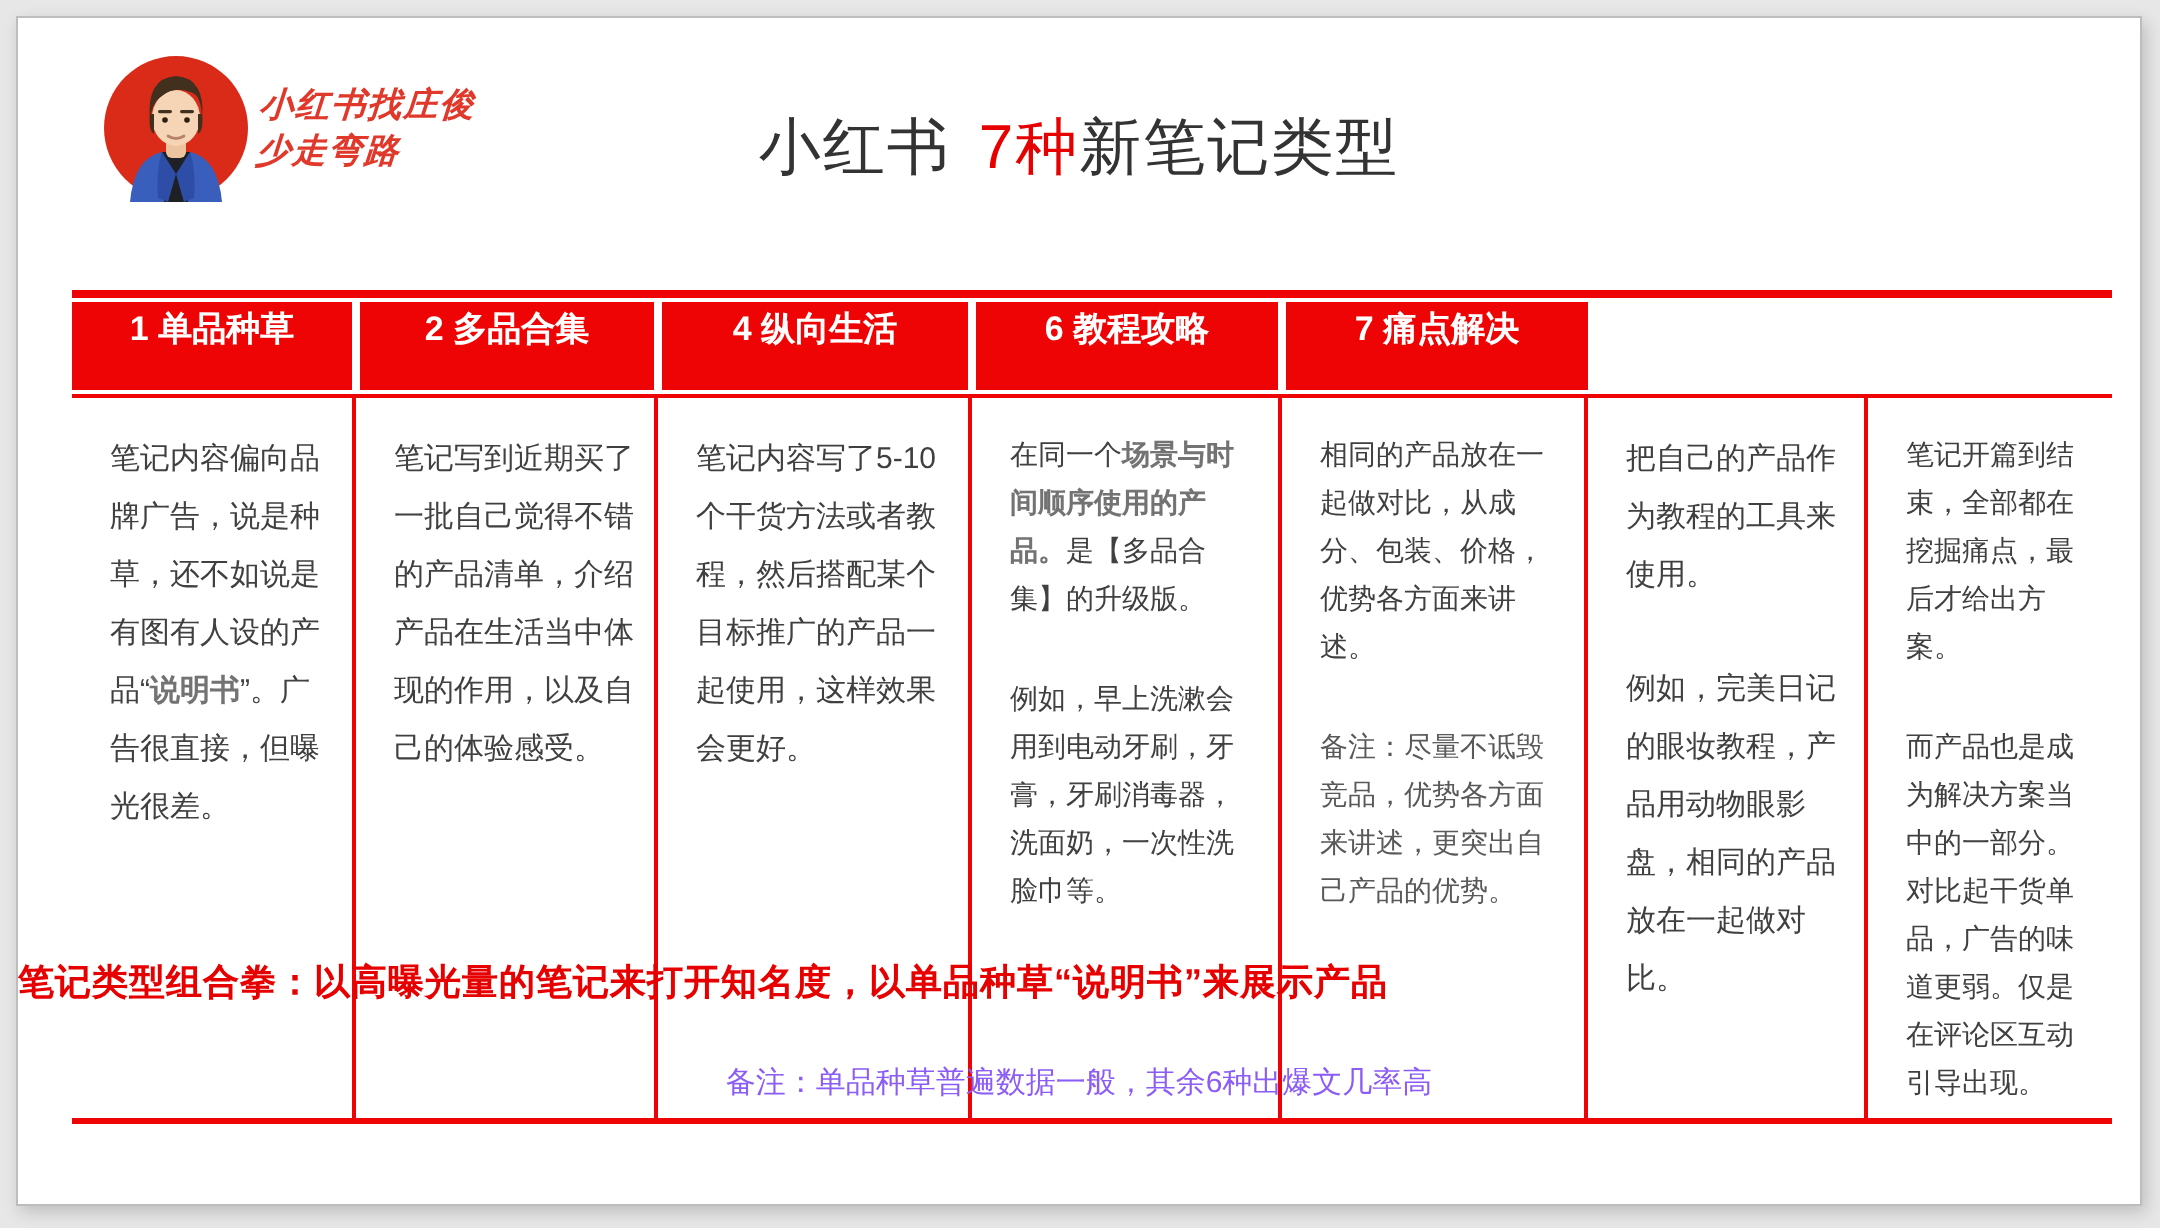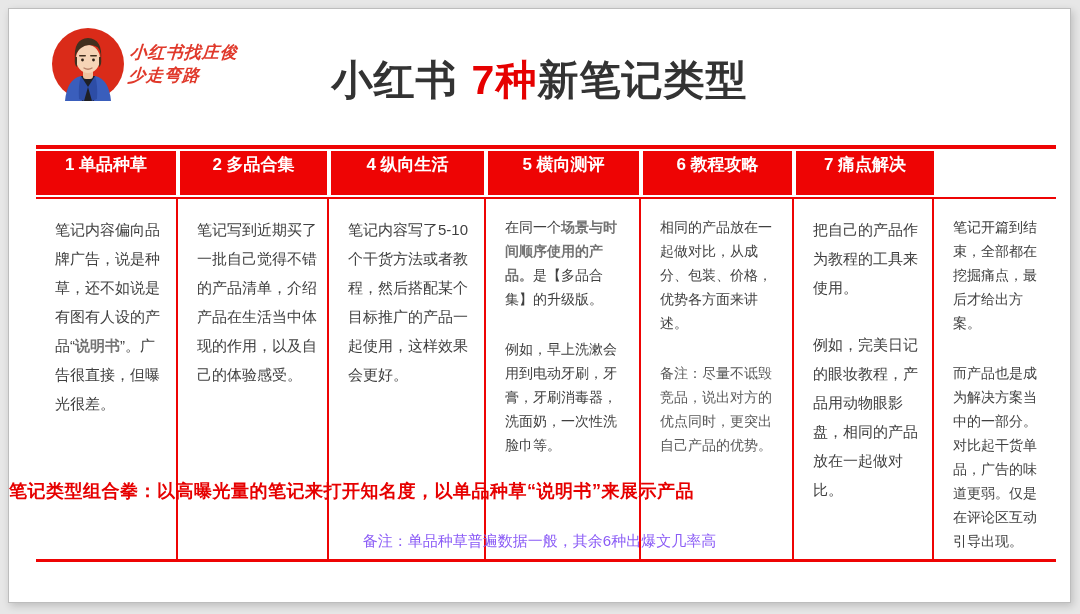--- a/index.html
+++ b/index.html
@@ -18,21 +18,21 @@
   .logo{position:absolute;left:42px;top:18px;display:flex;align-items:center;}
   .logo-avatar{width:74px;height:74px;flex:0 0 auto;}
   .logo-text{
     margin-left:4px;color:#e0392b;font-weight:bold;font-style:italic;
     font-size:17px;line-height:23px;letter-spacing:1px;
     transform:skewX(-4deg);
   }
   
   .title{
     position:absolute;left:0;right:0;top:44px;text-align:center;
-    font-size:41px;font-weight:bold;color:#333333;letter-spacing:1px;
+    font-size:31px;font-weight:normal;color:#333333;letter-spacing:1px;
   }
   .title .hl{color:#e60000;margin-left:14px;}
   
   .table{position:absolute;left:27px;top:136px;width:1020px;}
   .red-line-top{height:4px;background:#ee0404;margin-bottom:2px;}
   .red-line-mid{height:2px;background:#ee0404;margin-top:2px;}
   .red-line-bottom{height:3px;background:#ee0404;}
   .grid{display:grid;grid-template-columns:142fr 151fr 157fr 155fr 153fr 140fr 122fr;}
   .th{
     background:#ee0404;color:#ffffff;font-weight:bold;font-size:17px;
@@ -100,42 +100,41 @@
   <div class="title">
     <span>小红书</span><span class="hl">7种</span><span>新笔记类型</span>
   </div>
 
   <div class="table">
     <div class="red-line-top"></div>
     <div class="grid">
         <div class="th">1 单品种草</div>
         <div class="th">2 多品合集</div>
         <div class="th">4 纵向生活</div>
-        <div class="th">5 横向测评</div>
         <div class="th">6 教程攻略</div>
         <div class="th">7 痛点解决</div>
       </div>
     <div class="red-line-mid"></div>
     <div class="grid">
         <div class="td">
           <p><span>笔记内容偏向品牌广告，说是种草，还不如说是有图有人设的产品“</span><span class="seg-red">说明书</span><span>”。广告很直接，但曝光很差。</span></p>
         </div>
         <div class="td">
           <p><span>笔记写到近期买了一批自己觉得不错的产品清单，介绍产品在生活当中体现的作用，以及自己的体验感受。</span></p>
         </div>
         <div class="td">
           <p><span>笔记内容写了5-10个干货方法或者教程，然后搭配某个目标推广的产品一起使用，这样效果会更好。</span></p>
         </div>
         <div class="td">
           <p><span>在同一个</span><span class="seg-red">场景与时间顺序使用的产品。</span><span>是【多品合集】的升级版。</span></p>
           <p><span>例如，早上洗漱会用到电动牙刷，牙膏，牙刷消毒器，洗面奶，一次性洗脸巾等。</span></p>
         </div>
         <div class="td">
           <p><span>相同的产品放在一起做对比，从成分、包装、价格，优势各方面来讲述。</span></p>
-          <p><span class="seg-gray">备注：尽量不诋毁竞品，说出对方的优点同时，更突出自己产品的优势。</span></p>
+          <p><span class="seg-gray">备注：尽量不诋毁竞品，优势各方面来讲述，更突出自己产品的优势。</span></p>
         </div>
         <div class="td">
           <p><span>把自己的产品作为教程的工具来使用。</span></p>
           <p><span>例如，完美日记的眼妆教程，产品用动物眼影盘，相同的产品放在一起做对比。</span></p>
         </div>
         <div class="td">
           <p><span>笔记开篇到结束，全部都在挖掘痛点，最后才给出方案。</span></p>
           <p><span>而产品也是成为解决方案当中的一部分。对比起干货单品，广告的味道更弱。仅是在评论区互动引导出现。</span></p>
         </div>
       </div>

